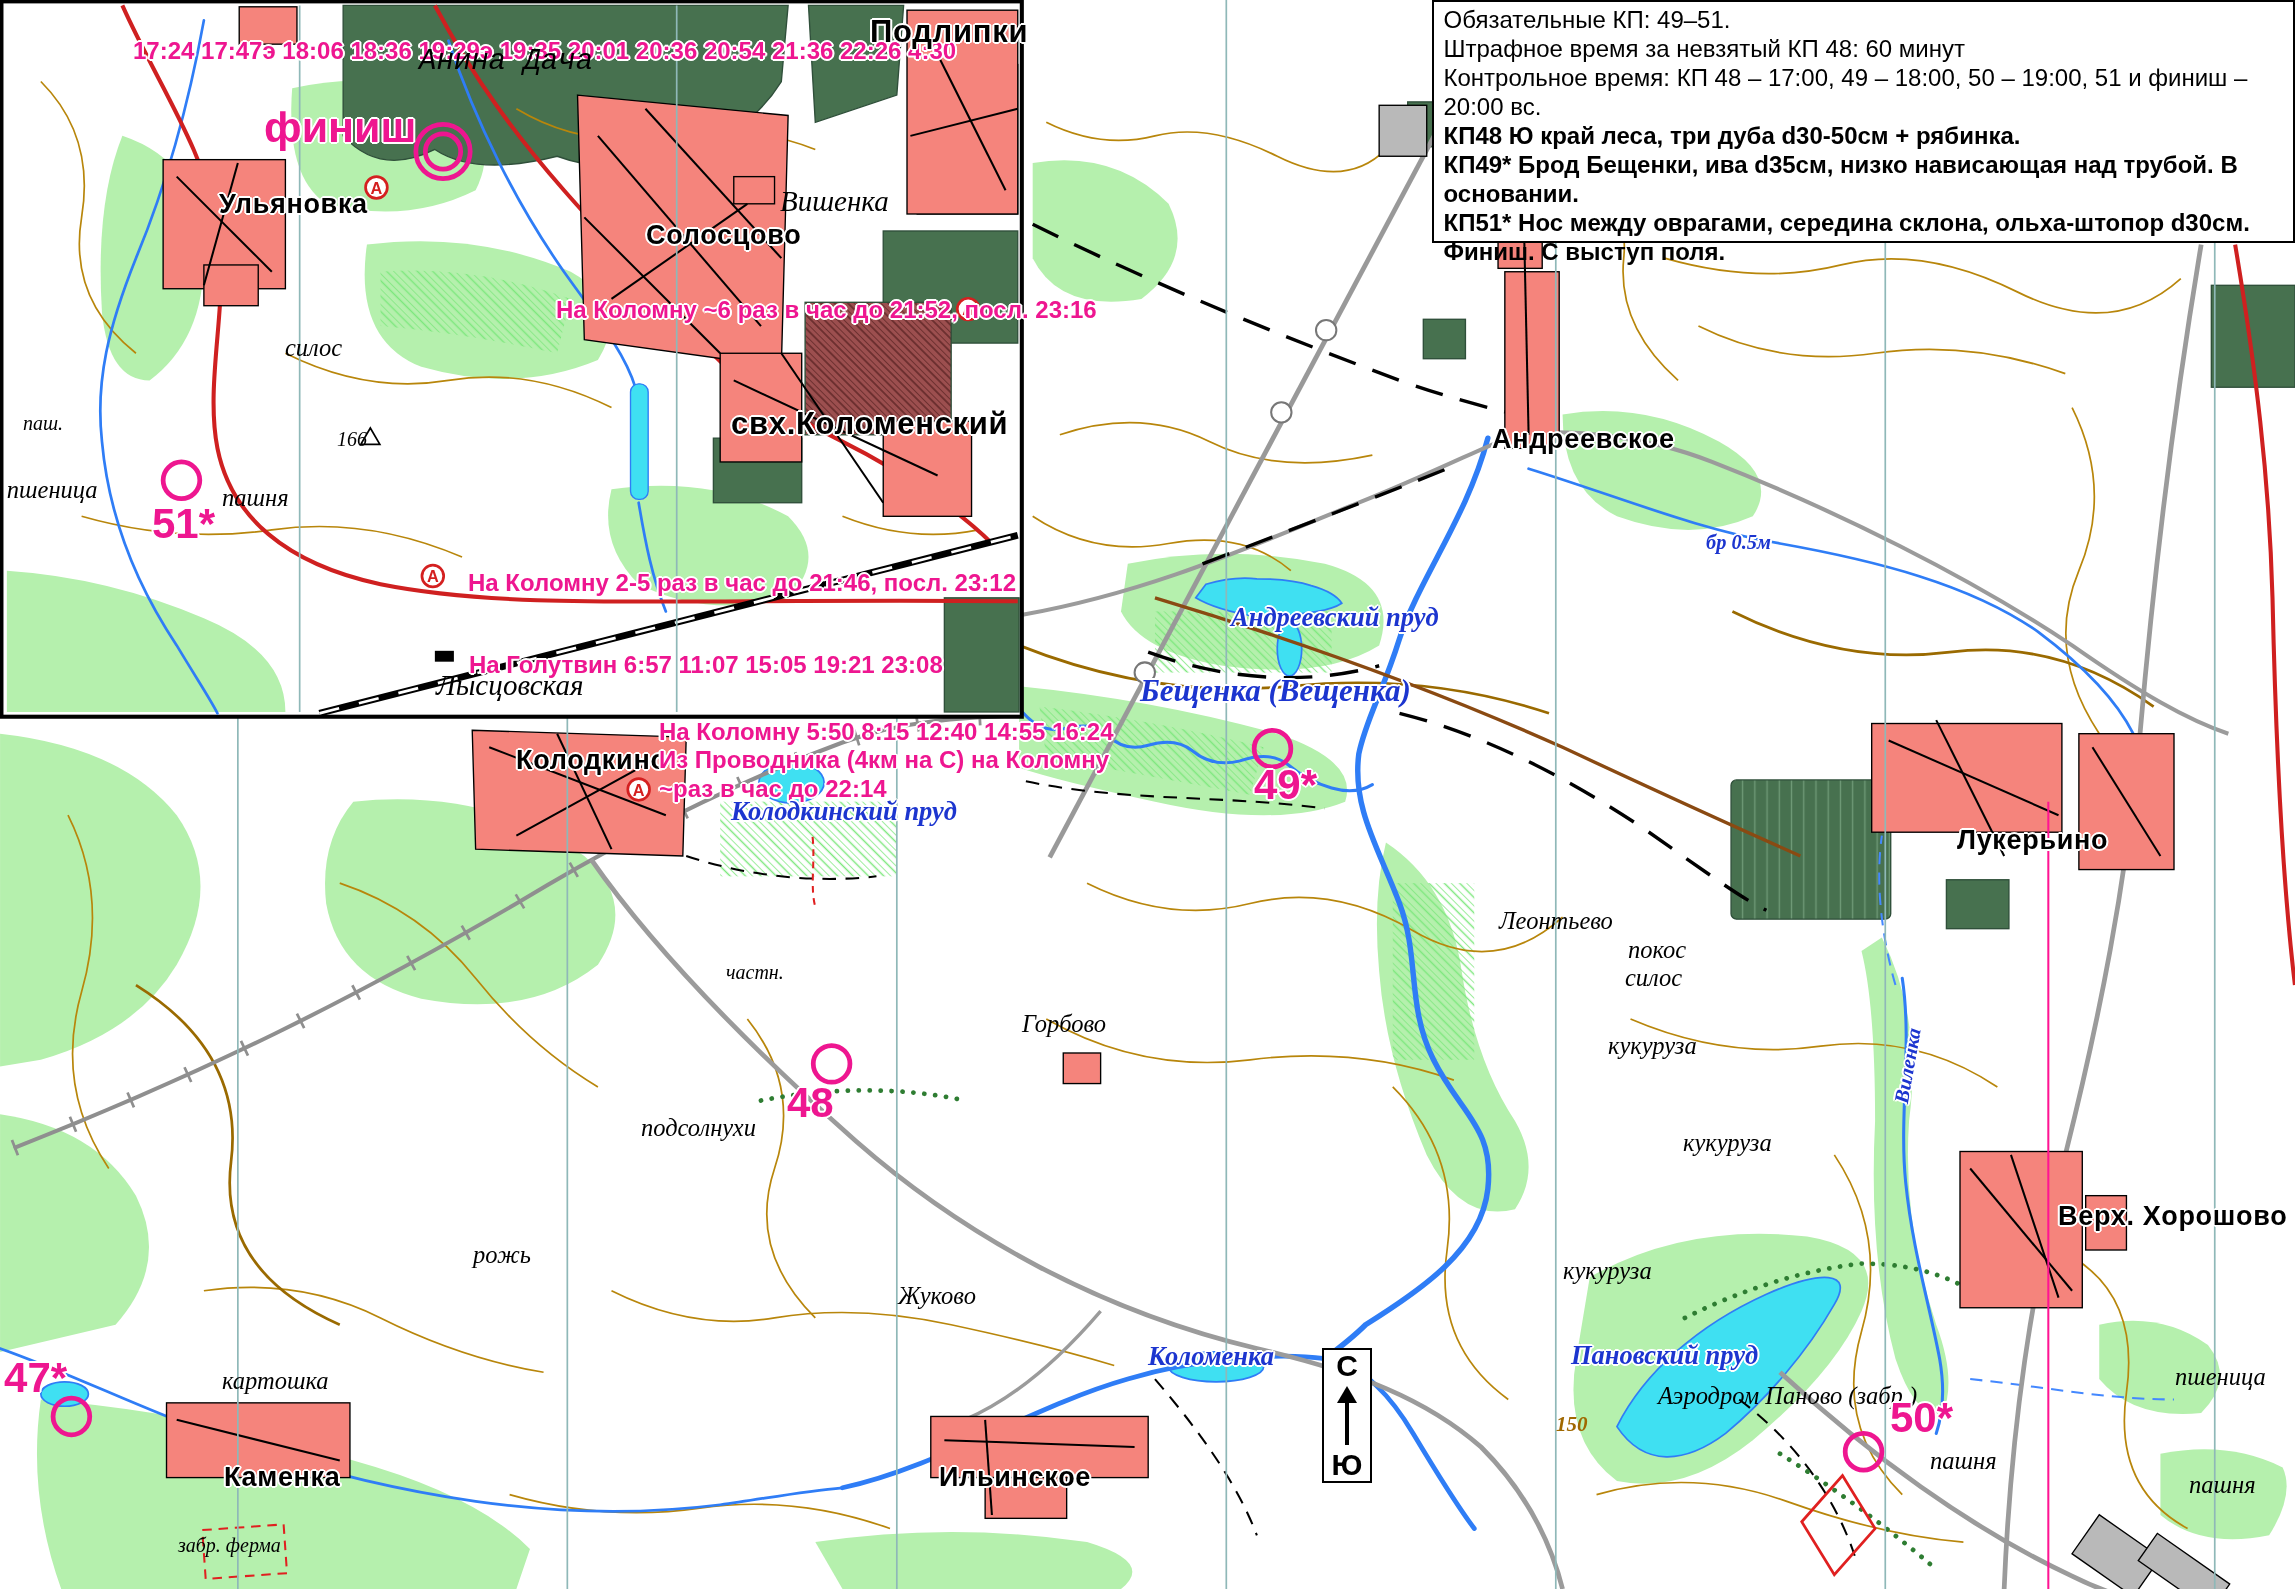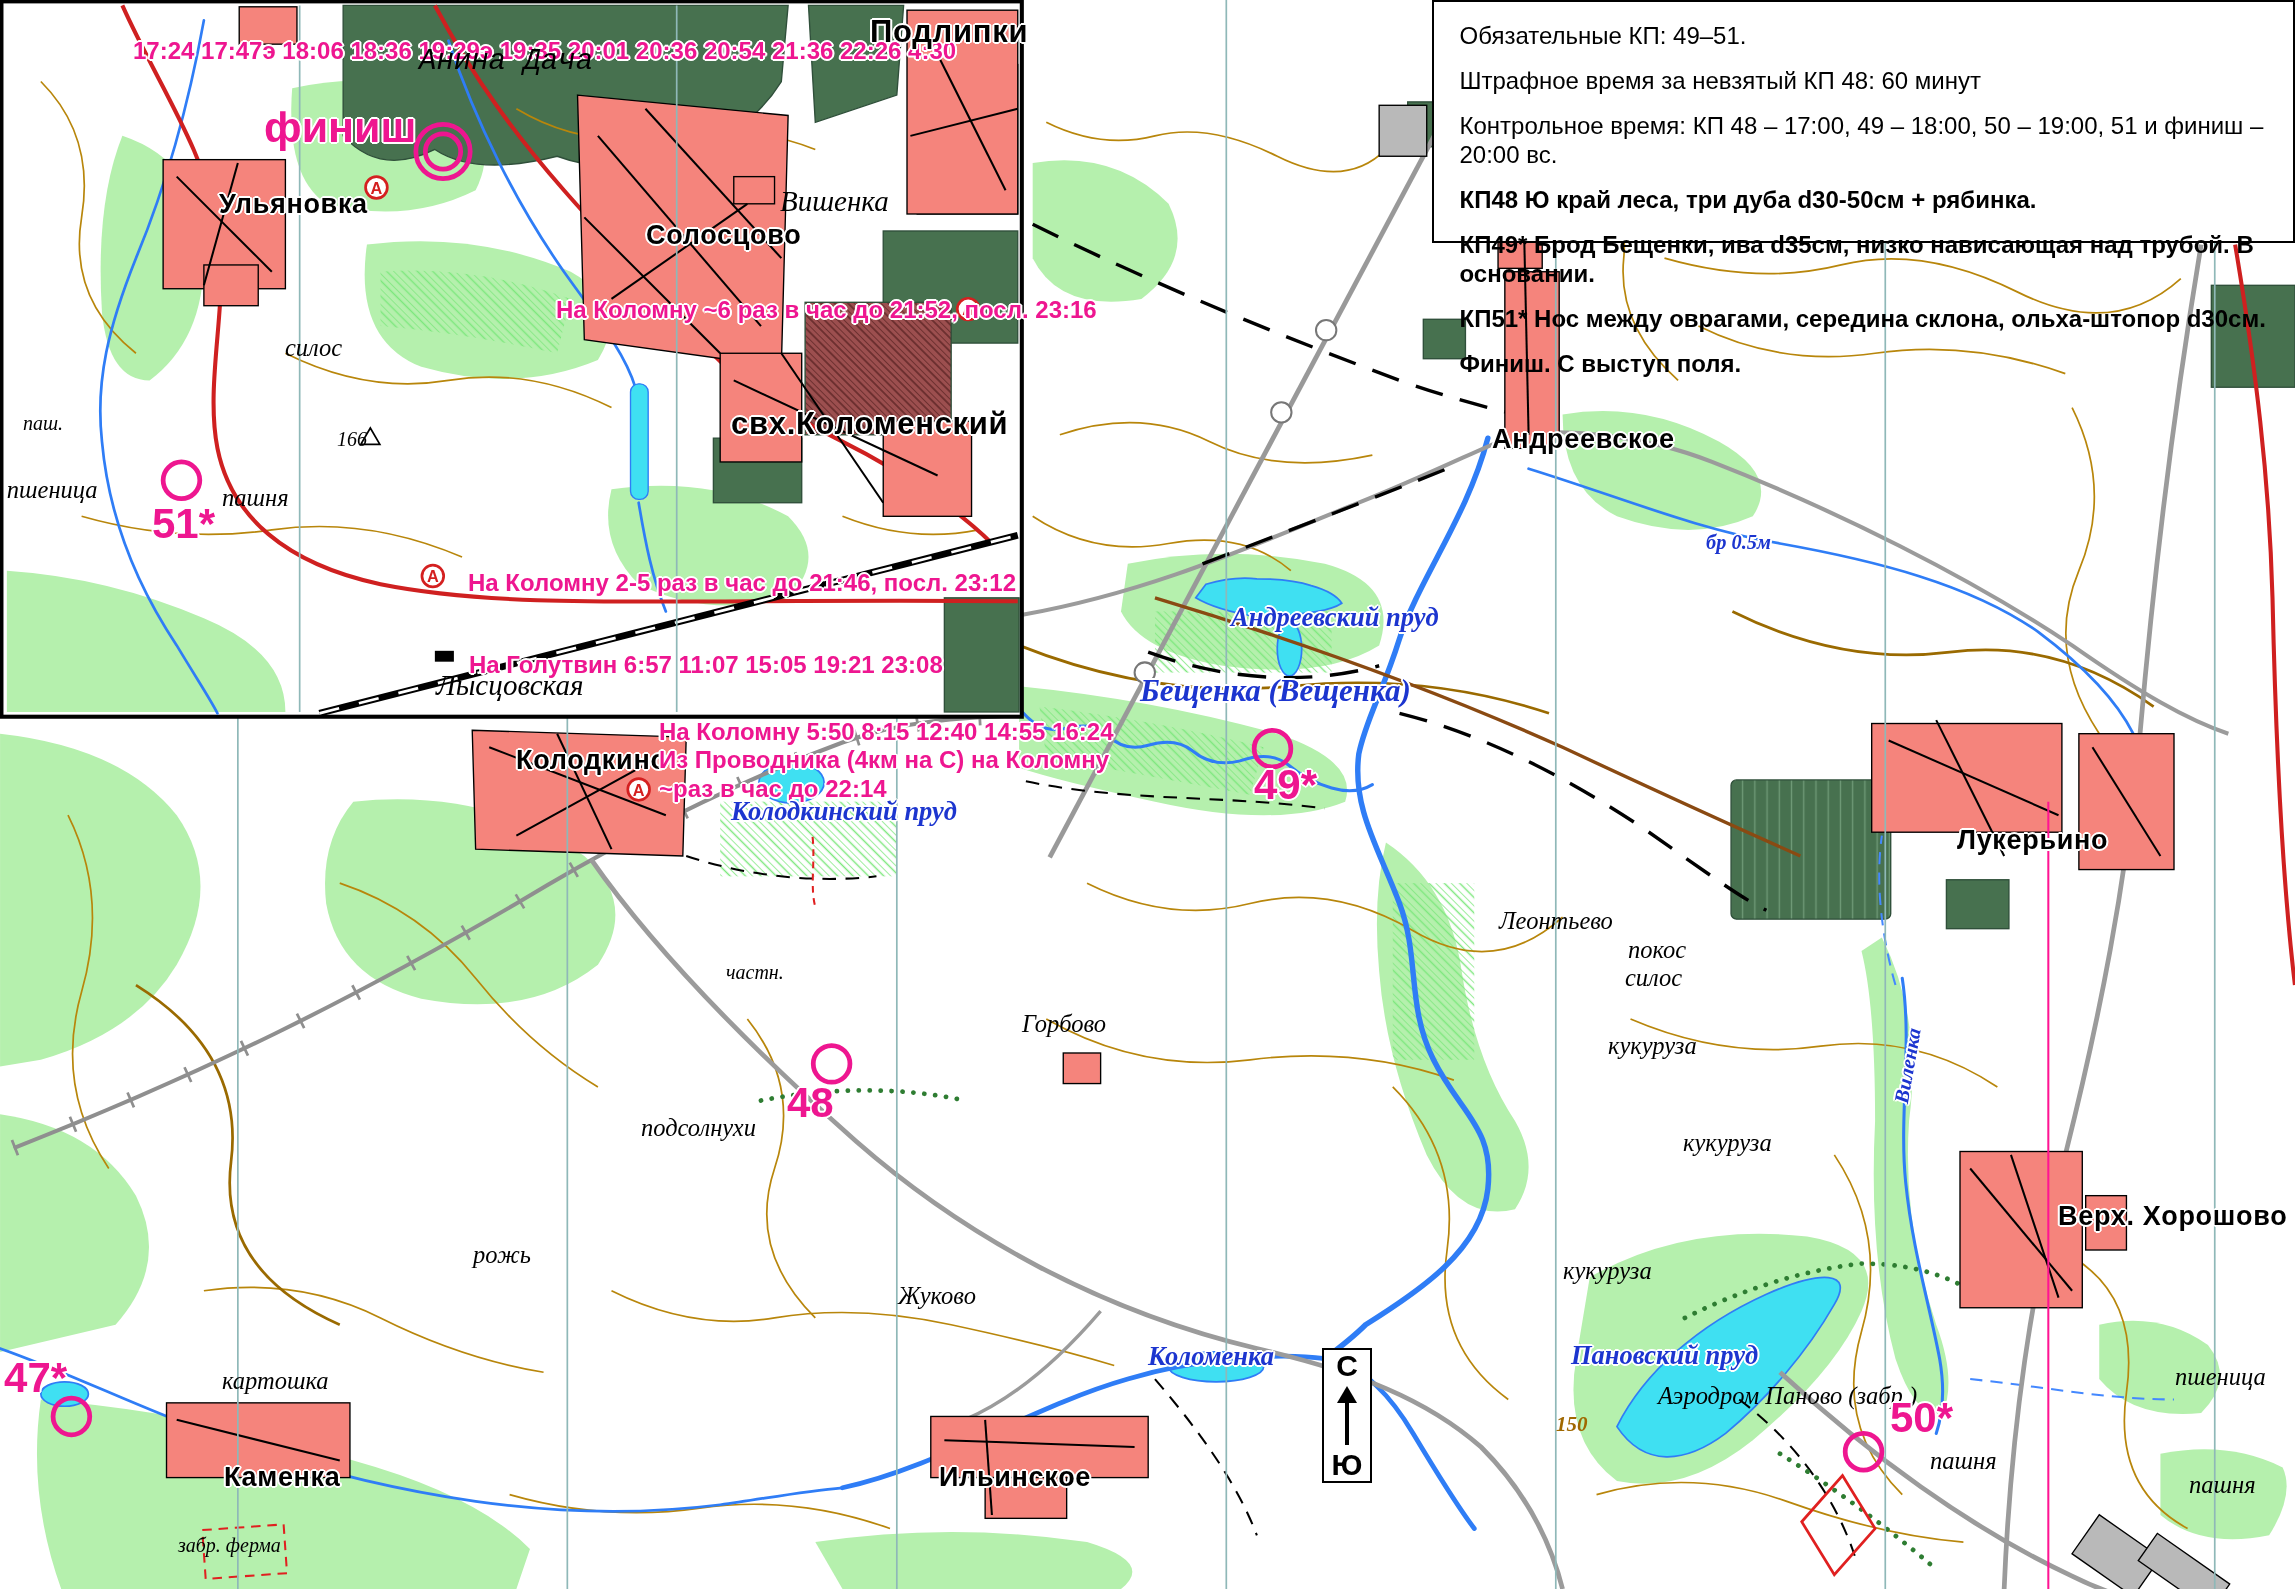--- a/index.html
+++ b/index.html
@@ -19,21 +19,21 @@
   .water{font:700 italic 26.5px "Liberation Serif",serif;color:#1c35cf;}
   .water-lg{font:700 italic 31px "Liberation Serif",serif;color:#1c35cf;}
   .water-sm{font:700 italic 20.4px "Liberation Serif",serif;color:#1c35cf;}
   .control{font:700 42px "Liberation Sans",sans-serif;color:#ee1690;}
   .finish{font:700 43px "Liberation Sans",sans-serif;color:#ee1690;}
   .contour{font:700 italic 21px "Liberation Serif",serif;color:#a06800;}
 
   
   #legend{position:absolute;left:1432px;top:0;width:863px;height:243px;background:#fff;
           border:2.7px solid #000;box-sizing:border-box;padding:3.4px 0 0 9.5px;z-index:30;}
-  #legend p{margin:16px;font-size:24px;line-height:29px;color:#000;}
+  #legend p{margin:0;font-size:24px;line-height:29px;color:#000;}
   #legend p.b{font-weight:700;}
 
   
   #northbox{position:absolute;left:1322px;top:1348px;width:50px;height:135px;background:#fff;
             border:2.7px solid #000;box-sizing:border-box;z-index:30;
             display:flex;flex-direction:column;align-items:center;justify-content:space-between;
             padding:1.4px 0;}
   #northbox .nl{font:700 30px "Liberation Sans",sans-serif;color:#000;line-height:30px;}
   .n-arrow{display:flex;flex-direction:column;align-items:center;}
   .n-head{width:0;height:0;border-left:10.2px solid transparent;border-right:10.2px solid transparent;

